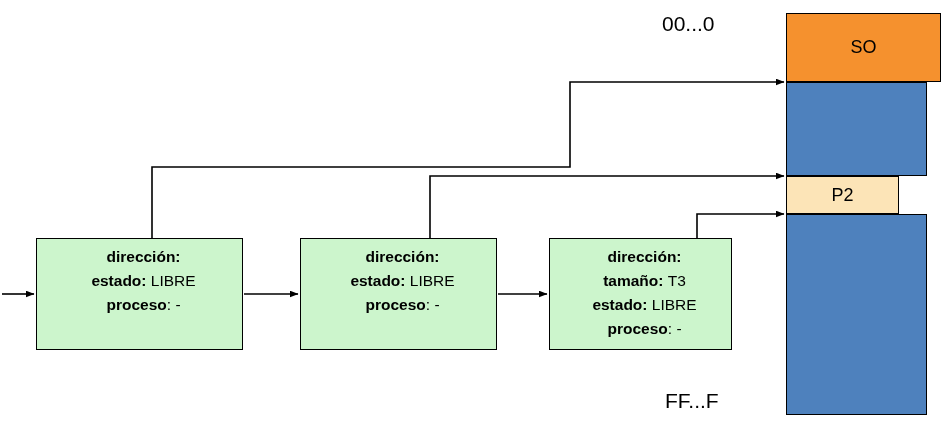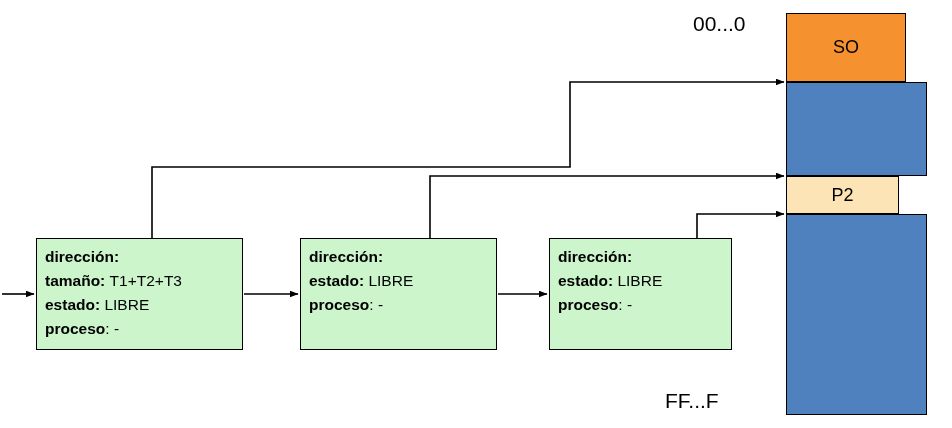--- a/index.html
+++ b/index.html
@@ -23,20 +23,21 @@
     height: 428px;
     pointer-events: none;
   }
   .node-box {
     position: absolute;
     box-sizing: border-box;
     background: #ccf5cc;
     border: 1px solid #000000;
     padding: 6px 0 0 8px;
     z-index: 3;
+    text-align: center;
   }
   .node-line {
     font-size: 15.5px;
     line-height: 24px;
     color: #000000;
     white-space: nowrap;
   }
   .node-line .k {
     font-weight: bold;
   }
@@ -86,23 +87,20 @@
     <path d="M430,238 L430,176 L784,176" fill="none" stroke="#000000" stroke-width="1.6" marker-end="url(#arrow)"></path>
 
     <path d="M697,238 L697,214 L784,214" fill="none" stroke="#000000" stroke-width="1.6" marker-end="url(#arrow)"></path>
   </svg>
 
   <div class="node-box" style="left:36px; top:238px; width:207px; height:112px;">
     <div class="node-line">
       <span class="k">dirección:</span><span class="v"></span>
     </div>
     <div class="node-line">
-      <span class="k">tamaño:</span>&nbsp;<span class="v">T1+T2+T3</span>
-    </div>
-    <div class="node-line">
       <span class="k">estado:</span>&nbsp;<span class="v">LIBRE</span>
     </div>
     <div class="node-line">
       <span class="k">proceso</span><span class="v">: -</span>
     </div>
   </div>
 
   <div class="node-box" style="left:300px; top:238px; width:197px; height:112px;">
     <div class="node-line">
       <span class="k">dirección:</span><span class="v"></span>
@@ -113,32 +111,35 @@
     <div class="node-line">
       <span class="k">proceso</span><span class="v">: -</span>
     </div>
   </div>
 
   <div class="node-box" style="left:549px; top:238px; width:183px; height:112px;">
     <div class="node-line">
       <span class="k">dirección:</span><span class="v"></span>
     </div>
     <div class="node-line">
+      <span class="k">tamaño:</span>&nbsp;<span class="v">T3</span>
+    </div>
+    <div class="node-line">
       <span class="k">estado:</span>&nbsp;<span class="v">LIBRE</span>
     </div>
     <div class="node-line">
       <span class="k">proceso</span><span class="v">: -</span>
     </div>
   </div>
 
-  <div class="mem-label" style="left:693px; top:12px;">00...0</div>
+  <div class="mem-label" style="left:662px; top:12px;">00...0</div>
 
   <div class="mem-label" style="left:665px; top:389px;">FF...F</div>
 
-  <div class="mem-seg" style="left:786px; top:13px; width:120px; height:69px; background:#f5912e;">SO</div>
+  <div class="mem-seg" style="left:786px; top:13px; width:155px; height:69px; background:#f5912e;">SO</div>
 
   <div class="mem-seg" style="left:786px; top:82px; width:141px; height:94px; background:#4e81bd;"></div>
 
   <div class="mem-seg" style="left:786px; top:176px; width:113px; height:38px; background:#fce4b7;">P2</div>
 
   <div class="mem-seg" style="left:786px; top:214px; width:141px; height:201px; background:#4e81bd;"></div>
 
 </div>
 
 </body></html>

